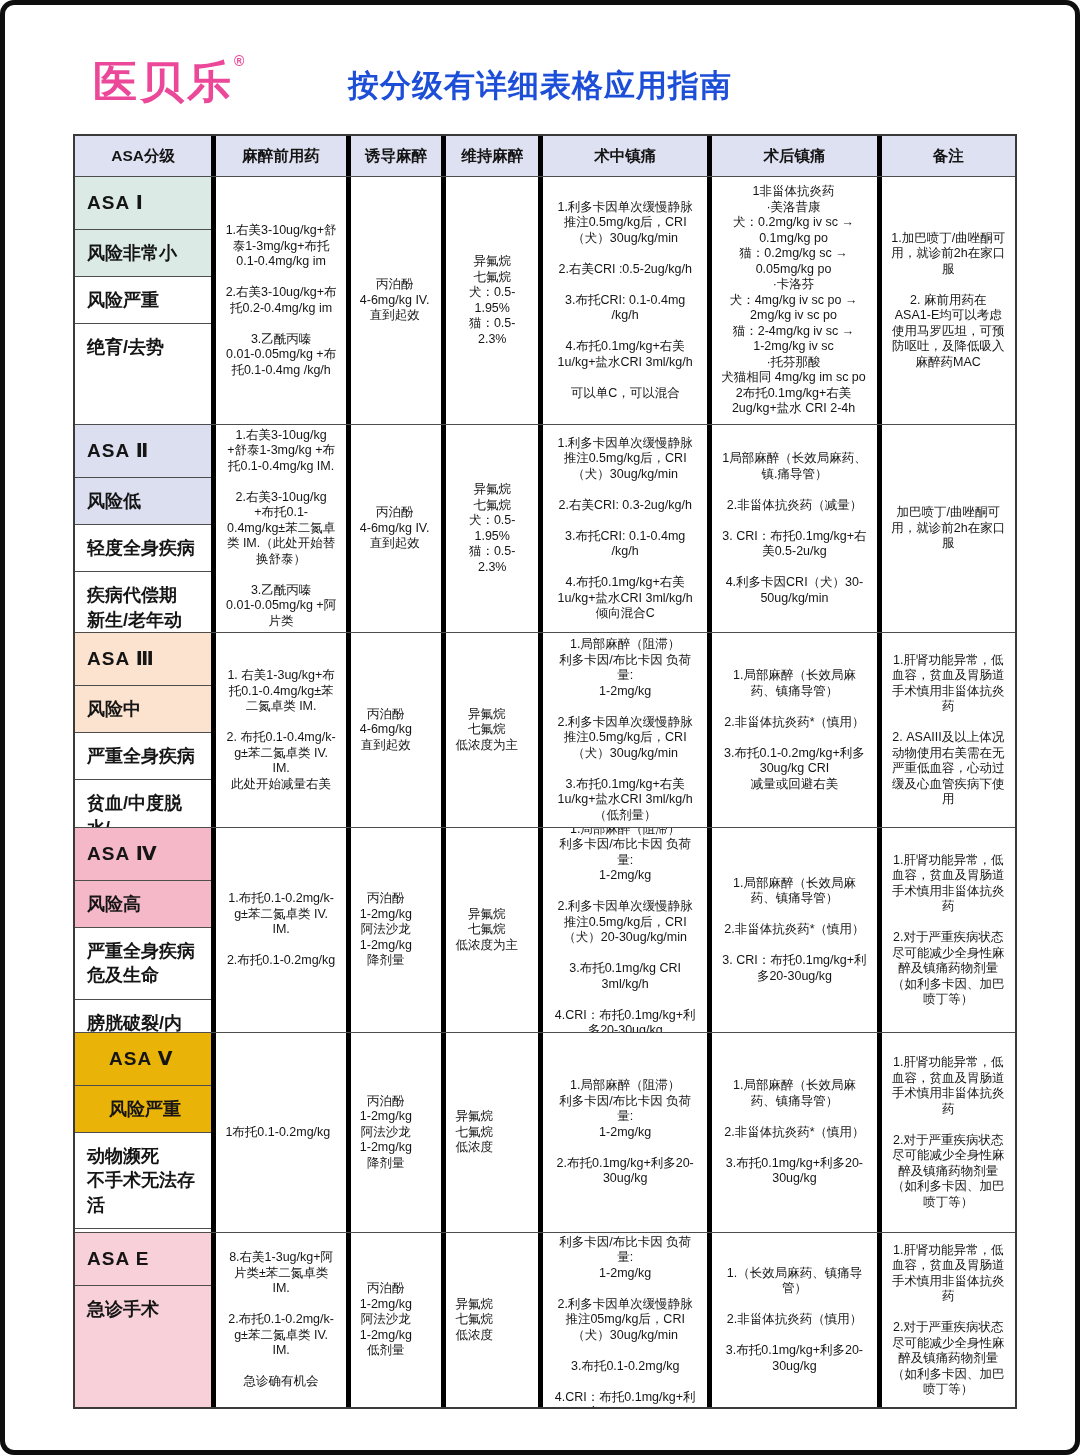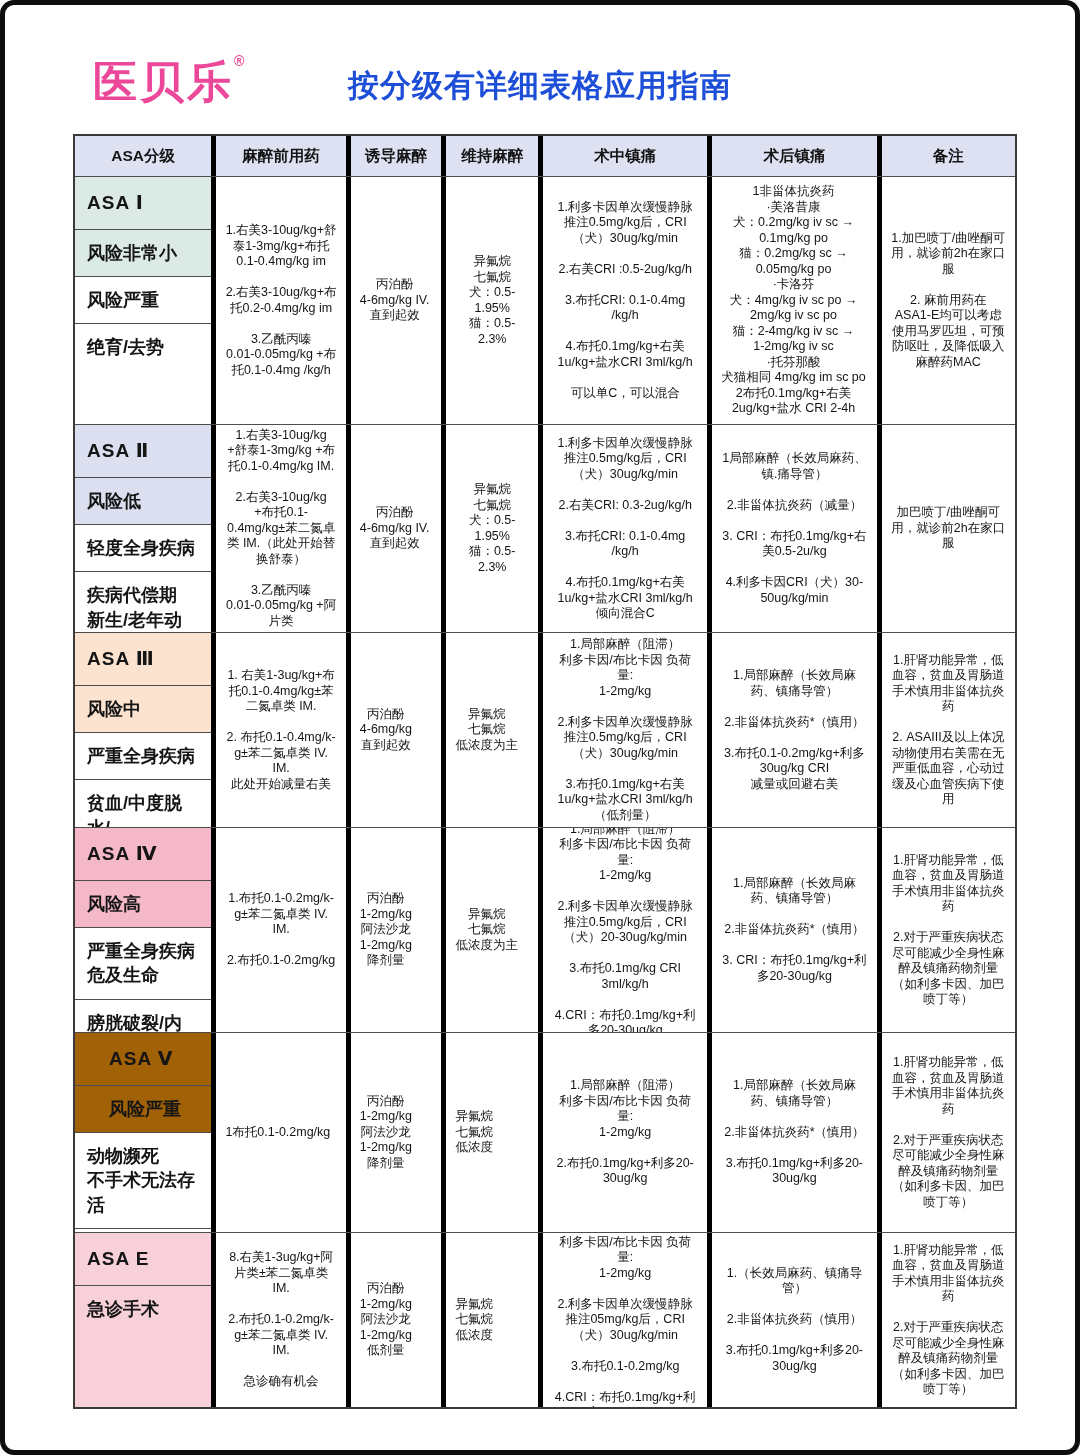--- a/index.html
+++ b/index.html
@@ -30,21 +30,21 @@
           line-height:1.24; white-space:pre-line;text-align:center; }
   .subcol { display:flex; flex-direction:column; }
   .sub { padding:11px 12px; font-size:18px; font-weight:700;
          border-bottom:1px solid #4d4d4d; white-space:pre-line; line-height:1.35; }
   .sub:last-child { border-bottom:none; flex:1; }
   .sub-head { font-size:19px; font-weight:800; padding:13px 12px; letter-spacing:1px; }
   .r1 { height:248px; } .r2 { height:208px; } .r3 { height:195px; }
   .r4 { height:205px; } .r5 { height:200px; } .r6 { height:175px; }
   .tint1 { background:#dbeae4; } .tint2 { background:#dbdff0; }
   .tint3 { background:#fbe3d0; } .tint4 { background:#f5b8c9; }
-  .tint5 { background:#a16207;padding-left:34px; } .tint6 { background:#f7d0da; }
+  .tint5 { background:#eab308;padding-left:34px; } .tint6 { background:#f7d0da; }
 </style>
 </head>
 <body>
 
 <div class="frame">
 
   <div class="pagehead">
     <div class="logo"><span>医贝乐</span><sup>®</sup></div>
     <div class="pagetitle">按分级有详细表格应用指南</div>
   </div>

